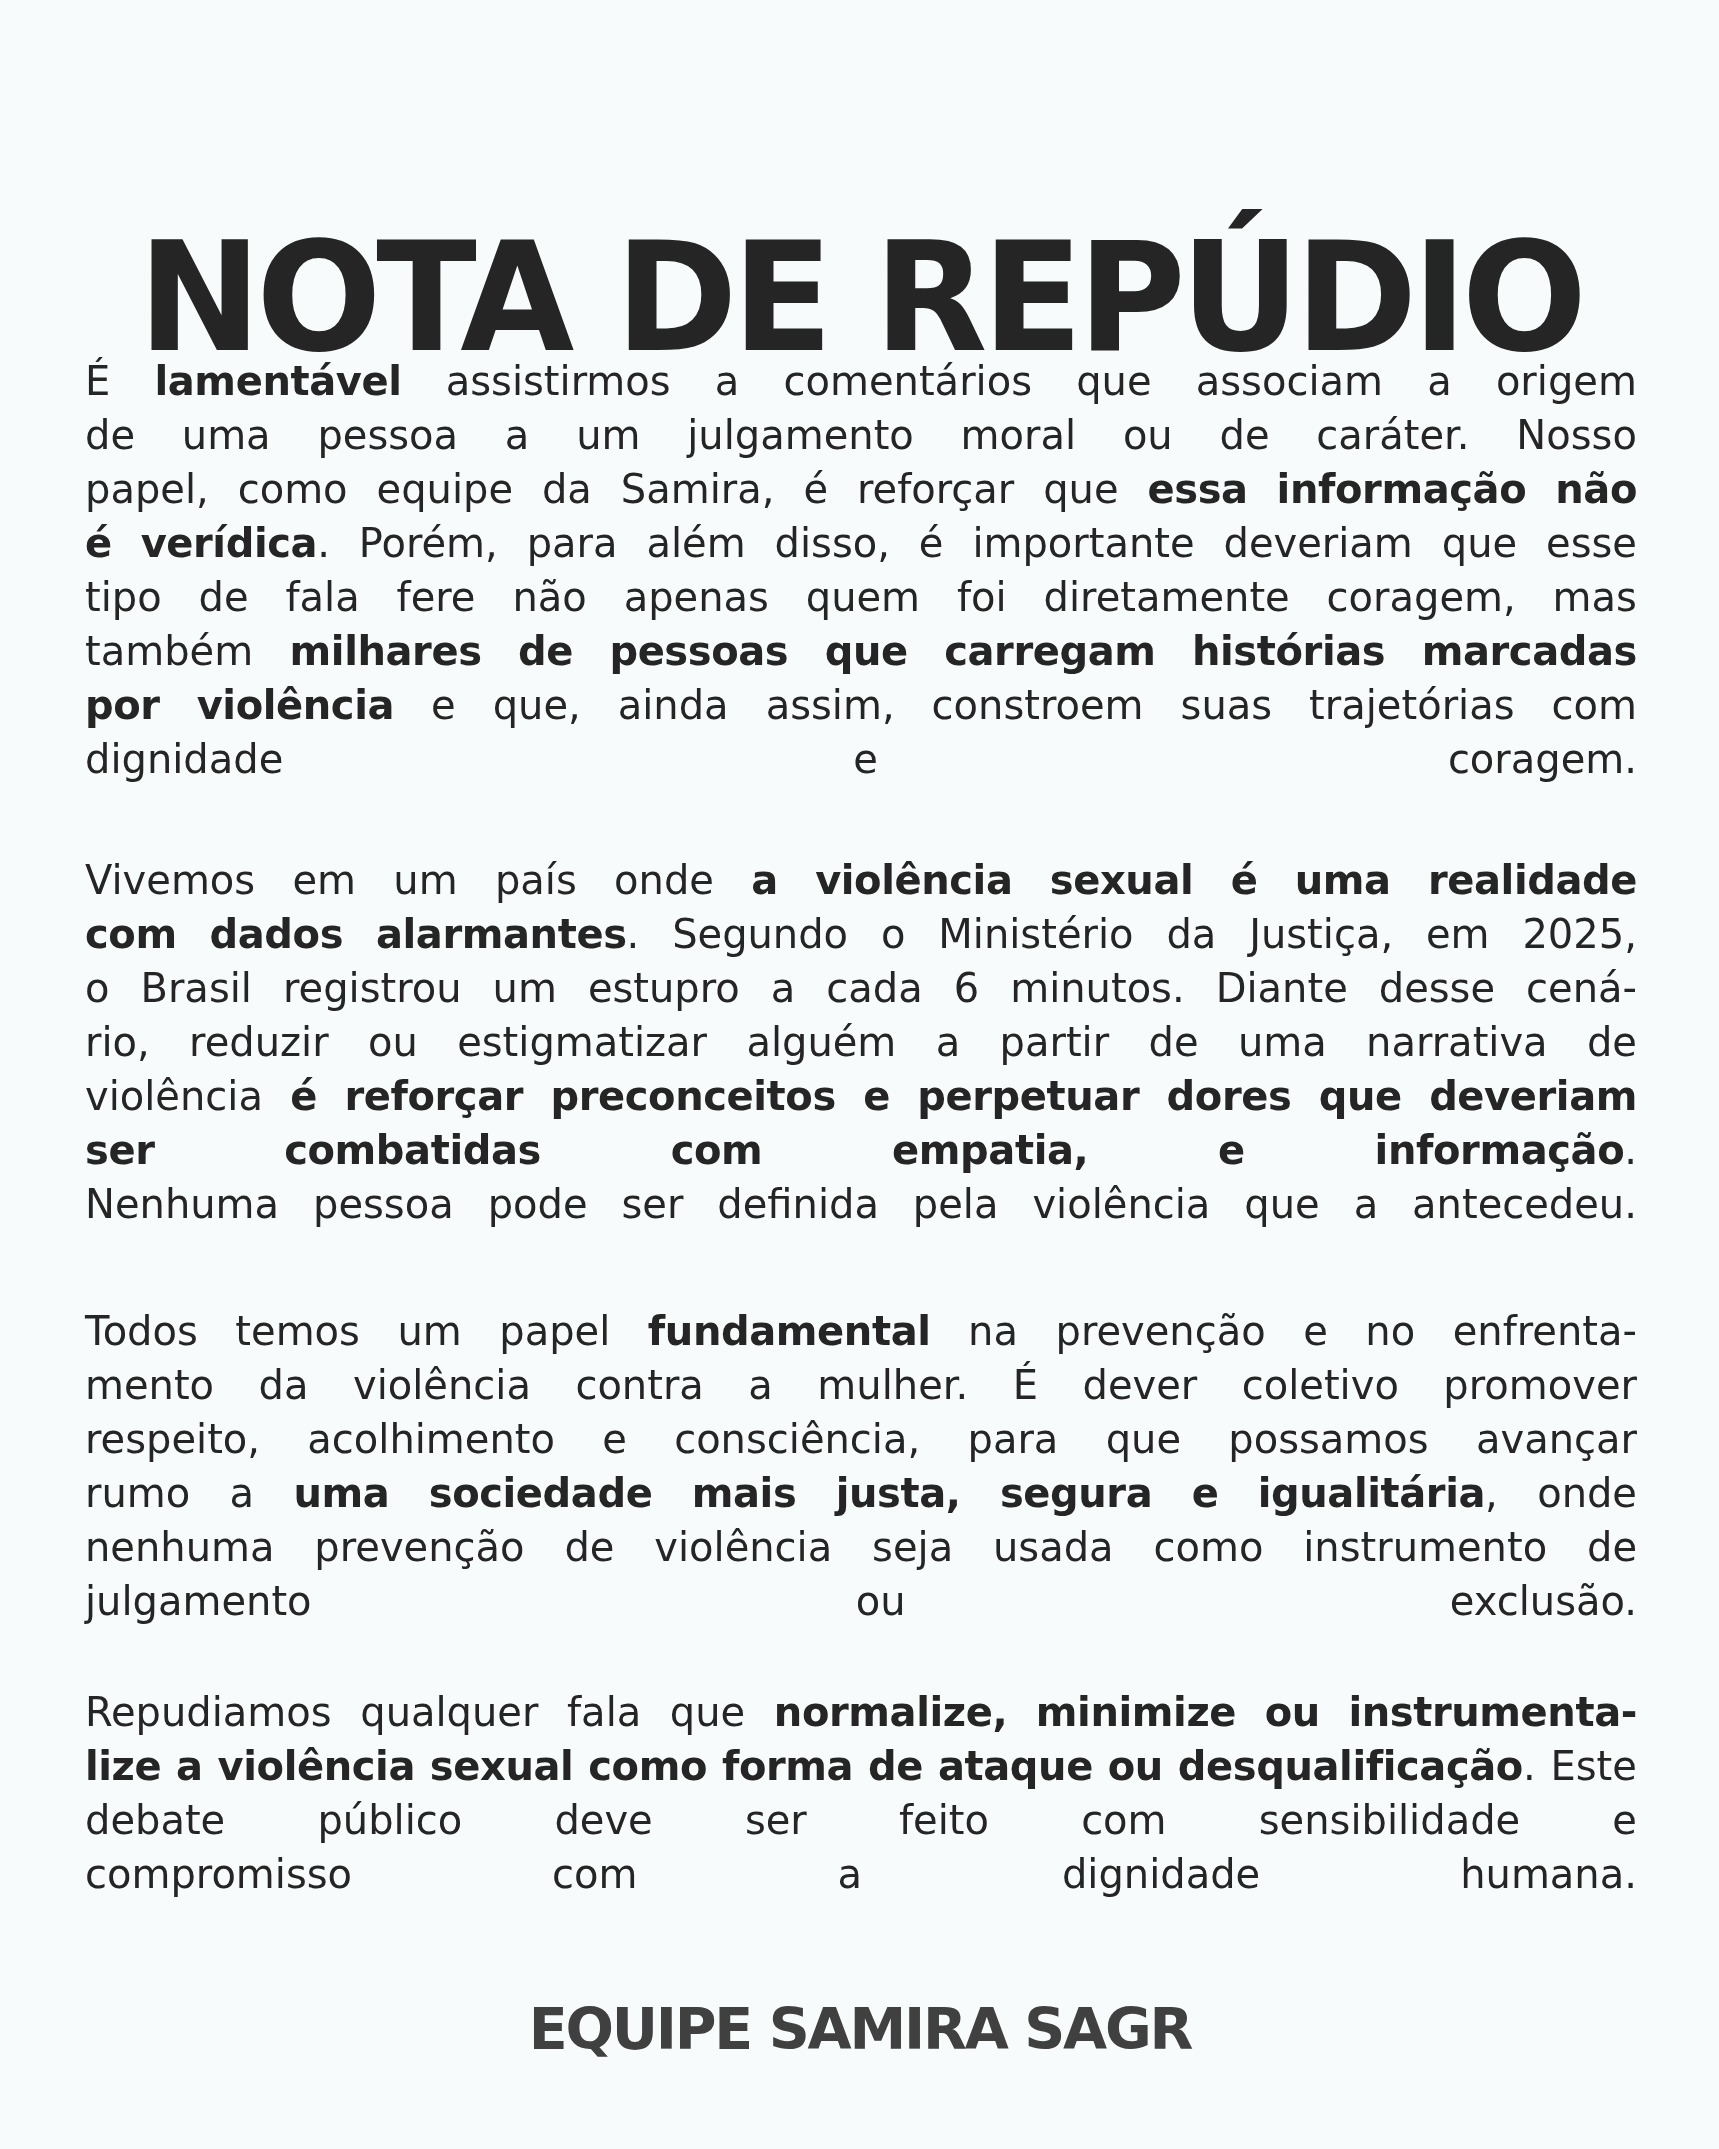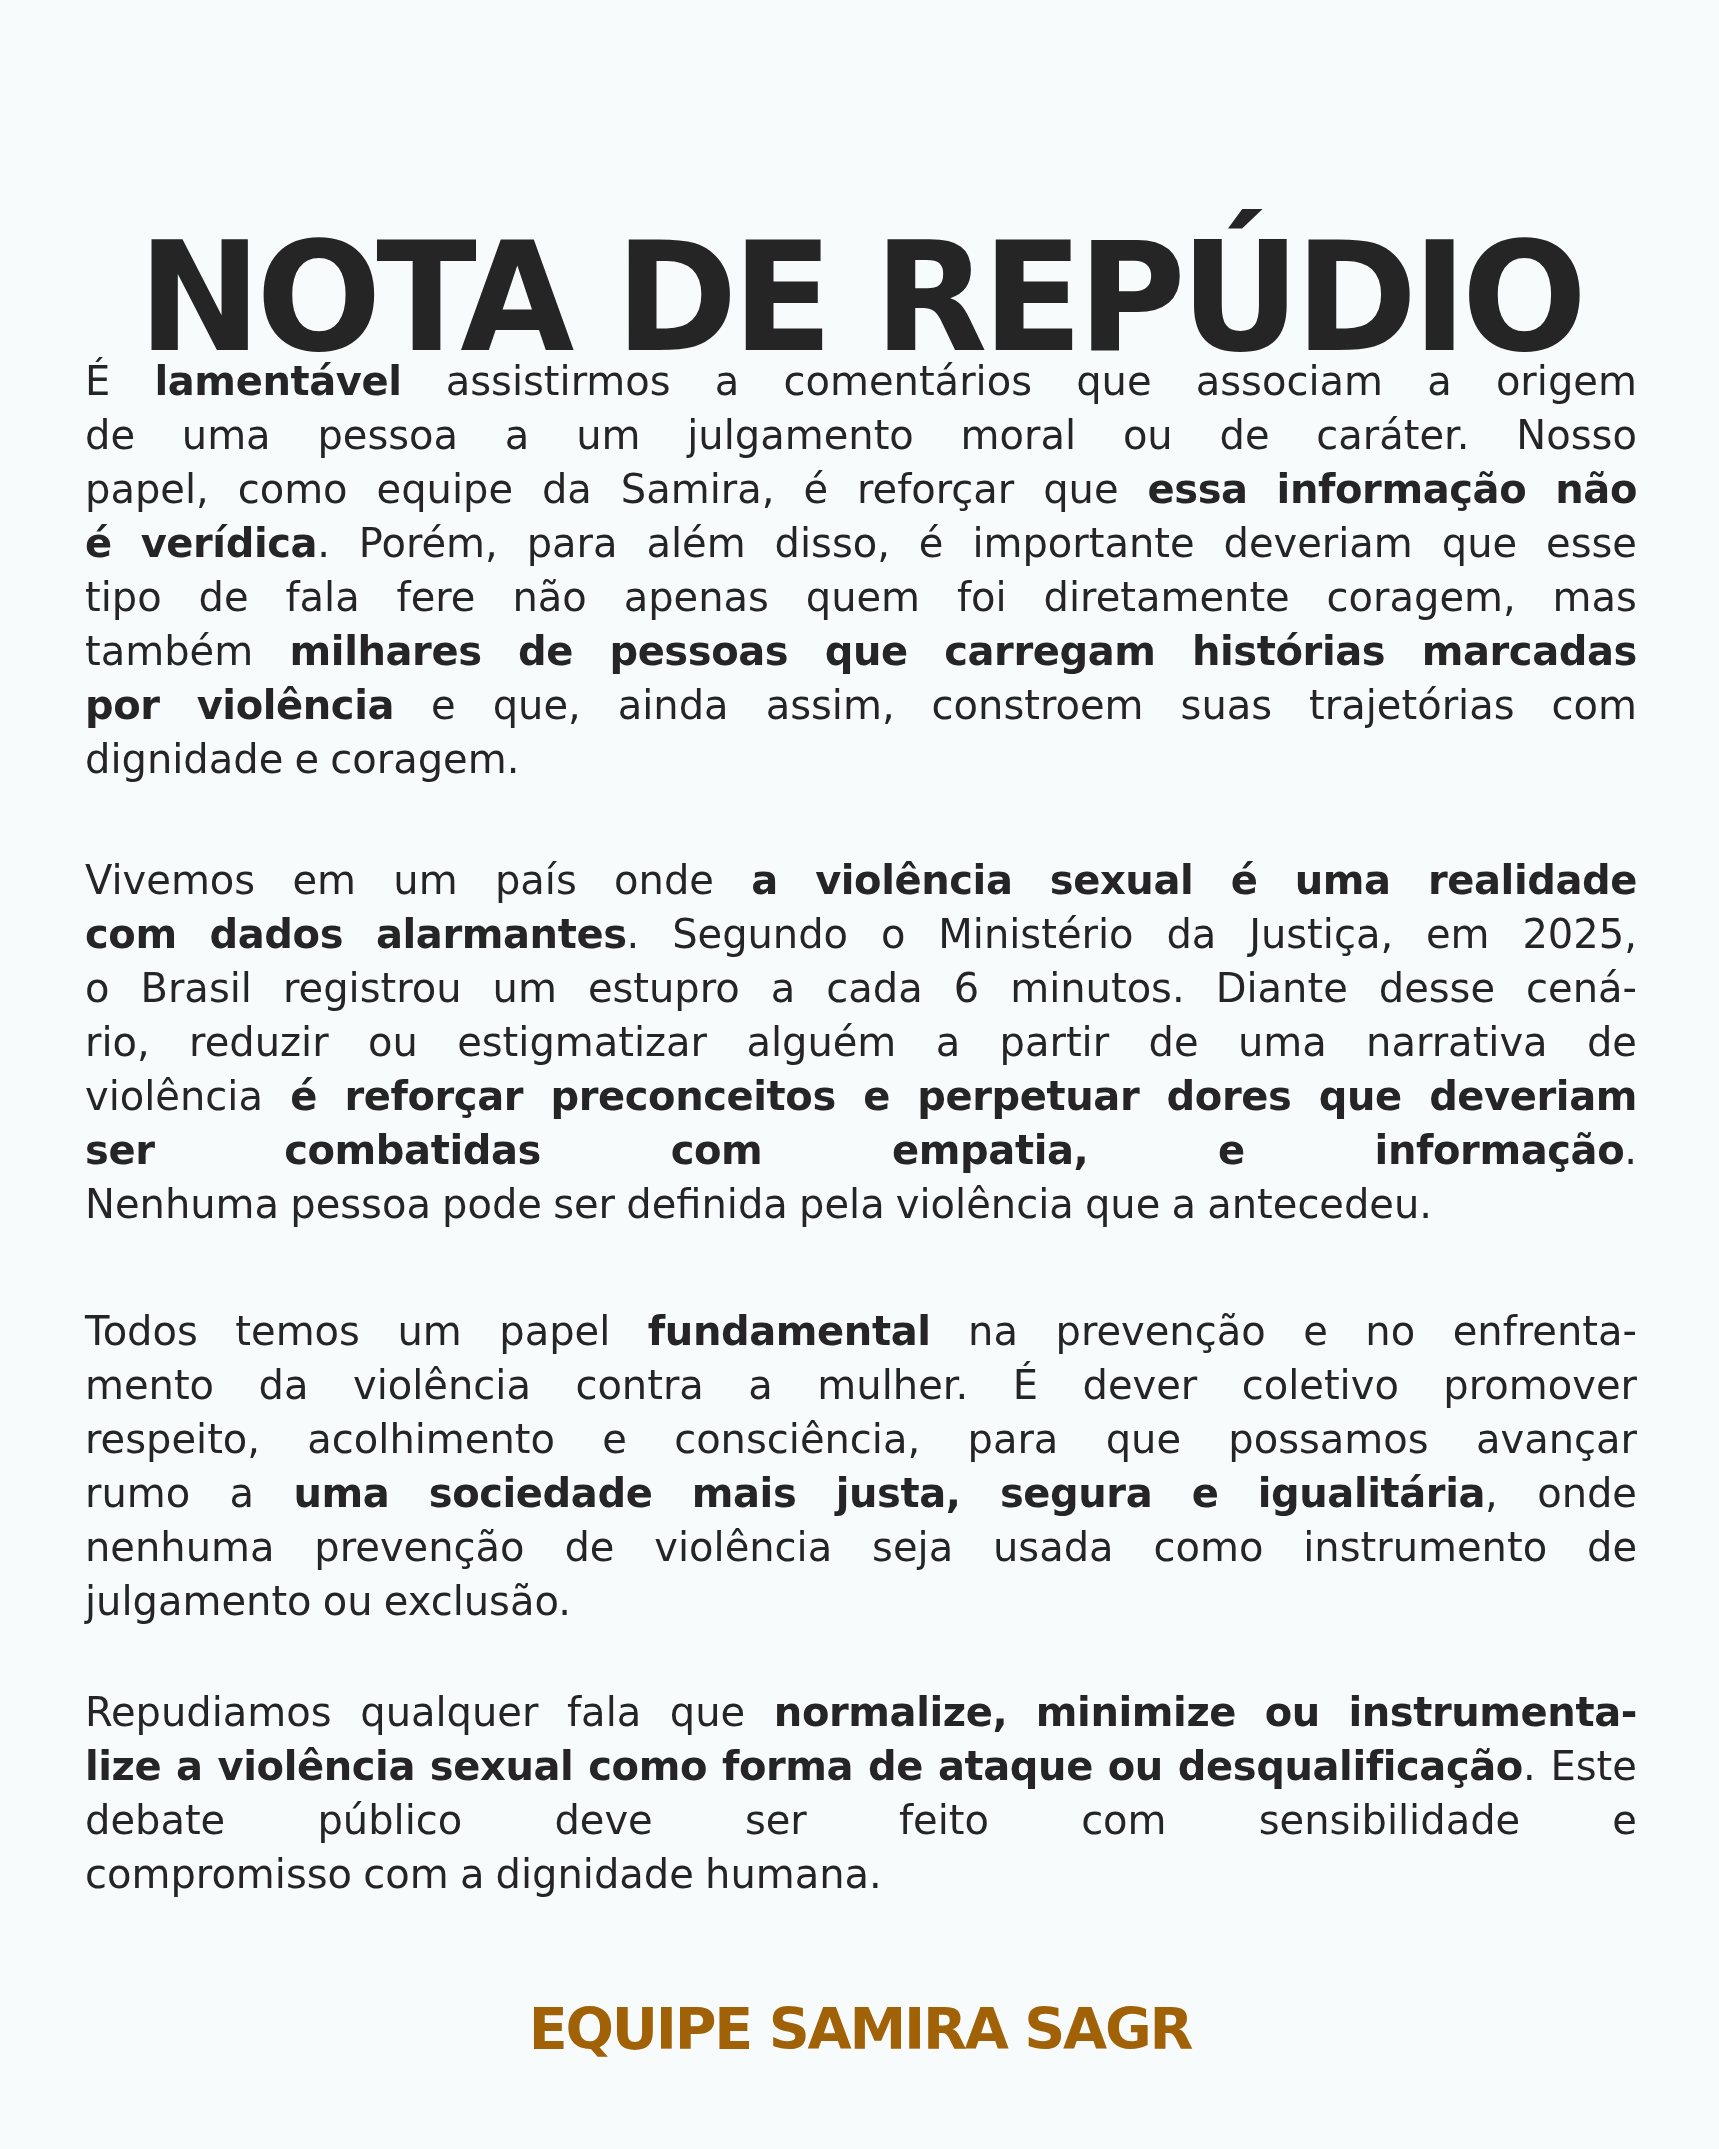--- a/index.html
+++ b/index.html
@@ -57,33 +57,33 @@
     .signature {
       position: absolute;
       left: 0; right: 0;
       top: 1995px;
       text-align: center;
       font-family: "DejaVu Sans", sans-serif;
       font-weight: bold;
       font-size: 57px;
       line-height: 68px;
       letter-spacing: -2.2px;
-      color: #a16207;
+      color: #404040;
       white-space: nowrap;
     }
     
     .jl {
       display: flex;
       justify-content: space-between;
       white-space: nowrap;
       height: 54px;
       align-items: baseline;
     }
     .jl.last {
-      justify-content: flex-start;
+      justify-content: space-between;
       gap: 0.28em;
     }
     .w { white-space: pre; }
   </style>
 </head>
 <body>
 
 <div class="page">
   <h1 class="title">NOTA DE REPÚDIO</h1>
 

